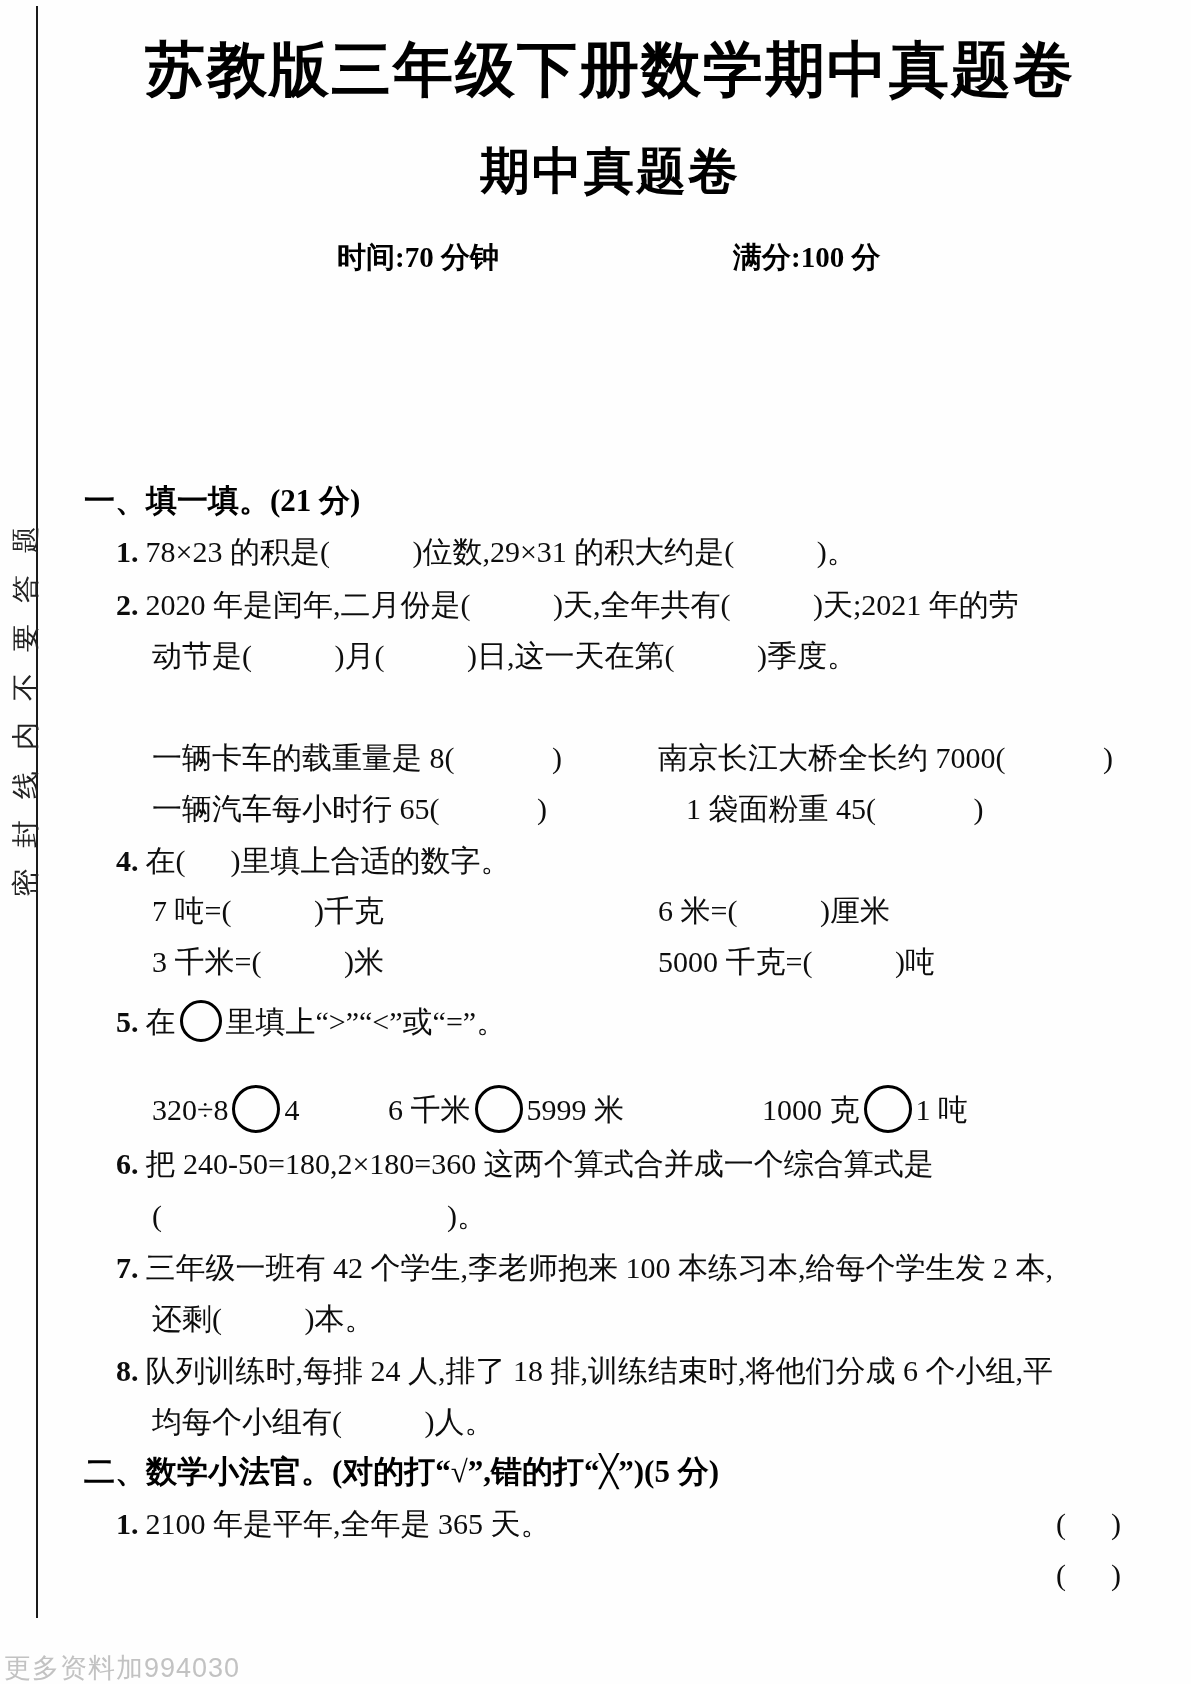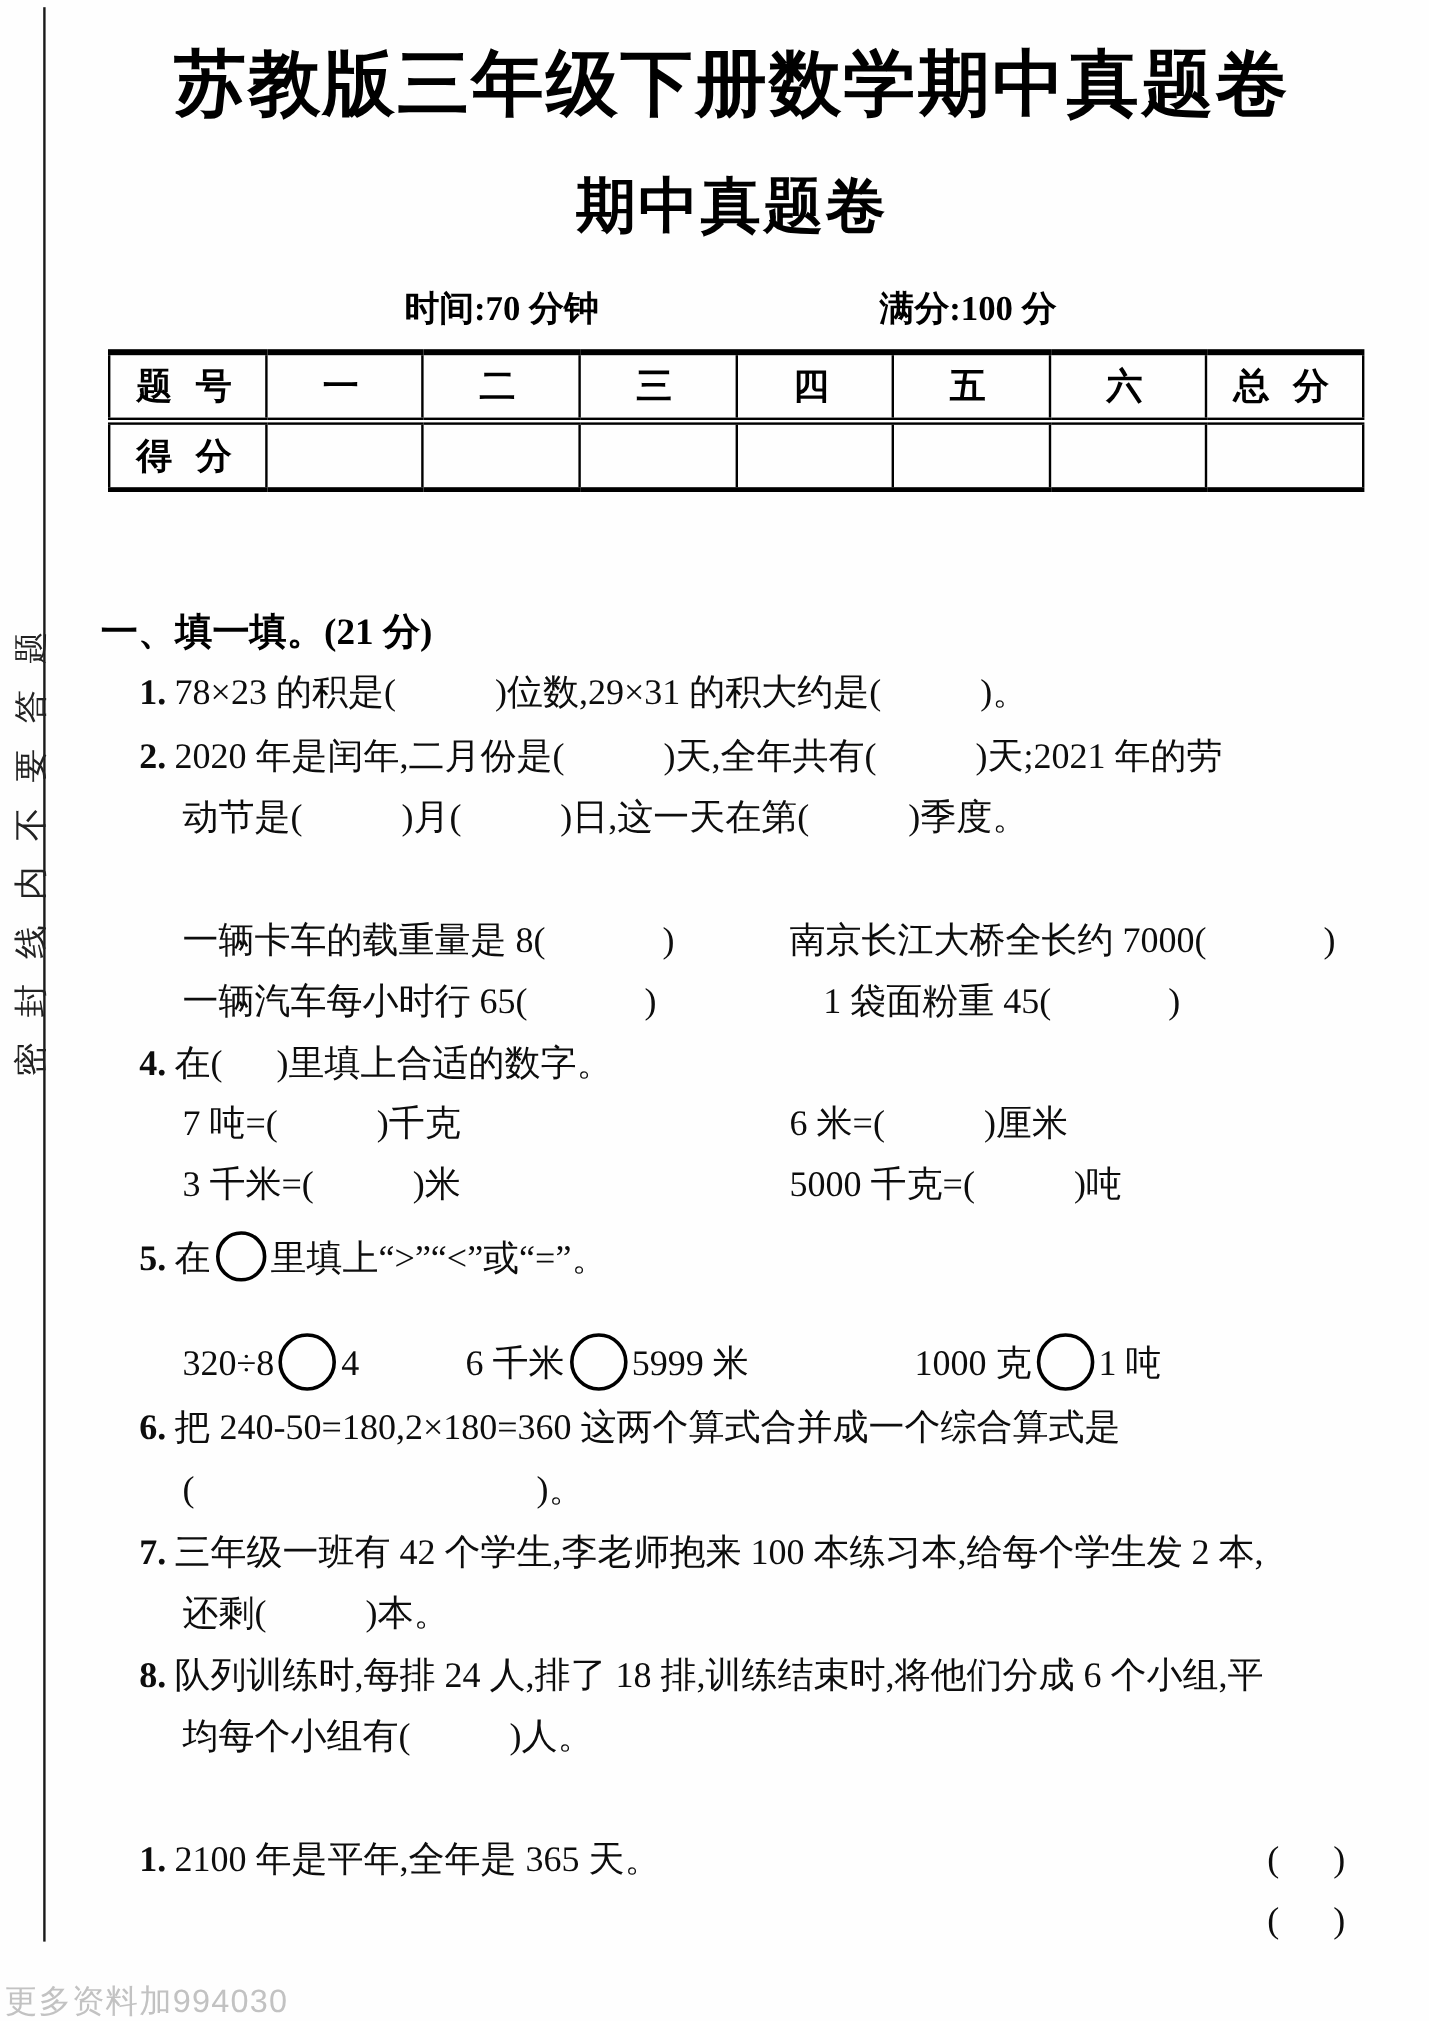--- a/index.html
+++ b/index.html
@@ -50,21 +50,21 @@
   .score-table td{
     border:2px solid #000;
     height:50px;text-align:center;vertical-align:middle;
     letter-spacing:6px;
   }
   .score-table tr.hdr td{border-top:5px solid #000;border-bottom:6px double #000;}
   .score-table tr.bdy td{border-bottom:4px solid #000;}
   
   .ln{
     position:absolute;
-    font-size:30px;line-height:34px;white-space:pre;color:#0d0d0d;margin-top:26px;
+    font-size:30px;line-height:34px;white-space:pre;color:#0d0d0d;
   }
   .num{font-weight:bold;padding-right:7px;}
   .sec{font-weight:bold;font-size:31px;color:#000;}
   .circle{
     display:inline-block;width:36px;height:36px;
     border:3px solid #000;border-radius:50%;
     vertical-align:-10px;margin:0 4px;
     background:transparent;
   }
   .circle.big{width:42px;height:42px;vertical-align:-13px;}
@@ -83,44 +83,20 @@
   <div class="seal-text">密封线内不要答题</div>
 
   <div class="head-wrap">
     <h1 class="title">苏教版三年级下册数学期中真题卷</h1>
     <h2 class="subtitle">期中真题卷</h2>
   </div>
 
   <span class="meta-label" style="left:337px">时间:70 分钟</span>
   <span class="meta-label" style="left:733px">满分:100 分</span>
 
-  <table class="score-table">
-    <tbody>
-        <tr class="hdr">
-      <td>题 号</td>
-      <td>一</td>
-      <td>二</td>
-      <td>三</td>
-      <td>四</td>
-      <td>五</td>
-      <td>六</td>
-      <td>总 分</td>
-    </tr>
-    <tr class="bdy">
-      <td>得 分</td>
-      <td></td>
-      <td></td>
-      <td></td>
-      <td></td>
-      <td></td>
-      <td></td>
-      <td></td>
-    </tr>
-  </tbody>
-    </table>
 
   <div class="ln sec" style="left:84px;top:484px">一、填一填。(21 分)</div>
 
   <div class="ln" style="left:116px;top:535px"><span class="num">1.</span><span>78×23 的积是(           )位数,29×31 的积大约是(           )。</span></div>
 
   <div class="ln" style="left:116px;top:588px"><span class="num">2.</span><span>2020 年是闰年,二月份是(           )天,全年共有(           )天;2021 年的劳</span></div>
   <div class="ln" style="left:152px;top:639px"><span>动节是(           )月(           )日,这一天在第(           )季度。</span></div>
 
   <div class="ln" style="left:152px;top:741px">一辆卡车的载重量是 8(             )</div>
   <div class="ln" style="left:658px;top:741px">南京长江大桥全长约 7000(             )</div>
@@ -140,20 +116,21 @@
 
   <div class="ln" style="left:116px;top:1147px"><span class="num">6.</span><span>把 240-50=180,2×180=360 这两个算式合并成一个综合算式是</span></div>
   <div class="ln" style="left:152px;top:1199px">(                                      )。</div>
 
   <div class="ln" style="left:116px;top:1251px"><span class="num">7.</span><span>三年级一班有 42 个学生,李老师抱来 100 本练习本,给每个学生发 2 本,</span></div>
   <div class="ln" style="left:152px;top:1302px">还剩(           )本。</div>
 
   <div class="ln" style="left:116px;top:1354px"><span class="num">8.</span><span>队列训练时,每排 24 人,排了 18 排,训练结束时,将他们分成 6 个小组,平</span></div>
   <div class="ln" style="left:152px;top:1405px">均每个小组有(           )人。</div>
 
+  <div class="ln" style="left:84px;top:1455px"><span class="sec">二、数学小法官。</span><span class="sec">(对的打“√”,错的打“╳”)(5 分)</span></div>
 
   <div class="ln" style="left:116px;top:1507px"><span class="num">1.</span><span>2100 年是平年,全年是 365 天。</span></div>
   <div class="ln" style="left:1056px;top:1507px">(      )</div>
 
   <div class="ln" style="left:1056px;top:1558px">(      )</div>
 
   <div class="watermark">更多资料加994030</div>
 
 </div>
 

